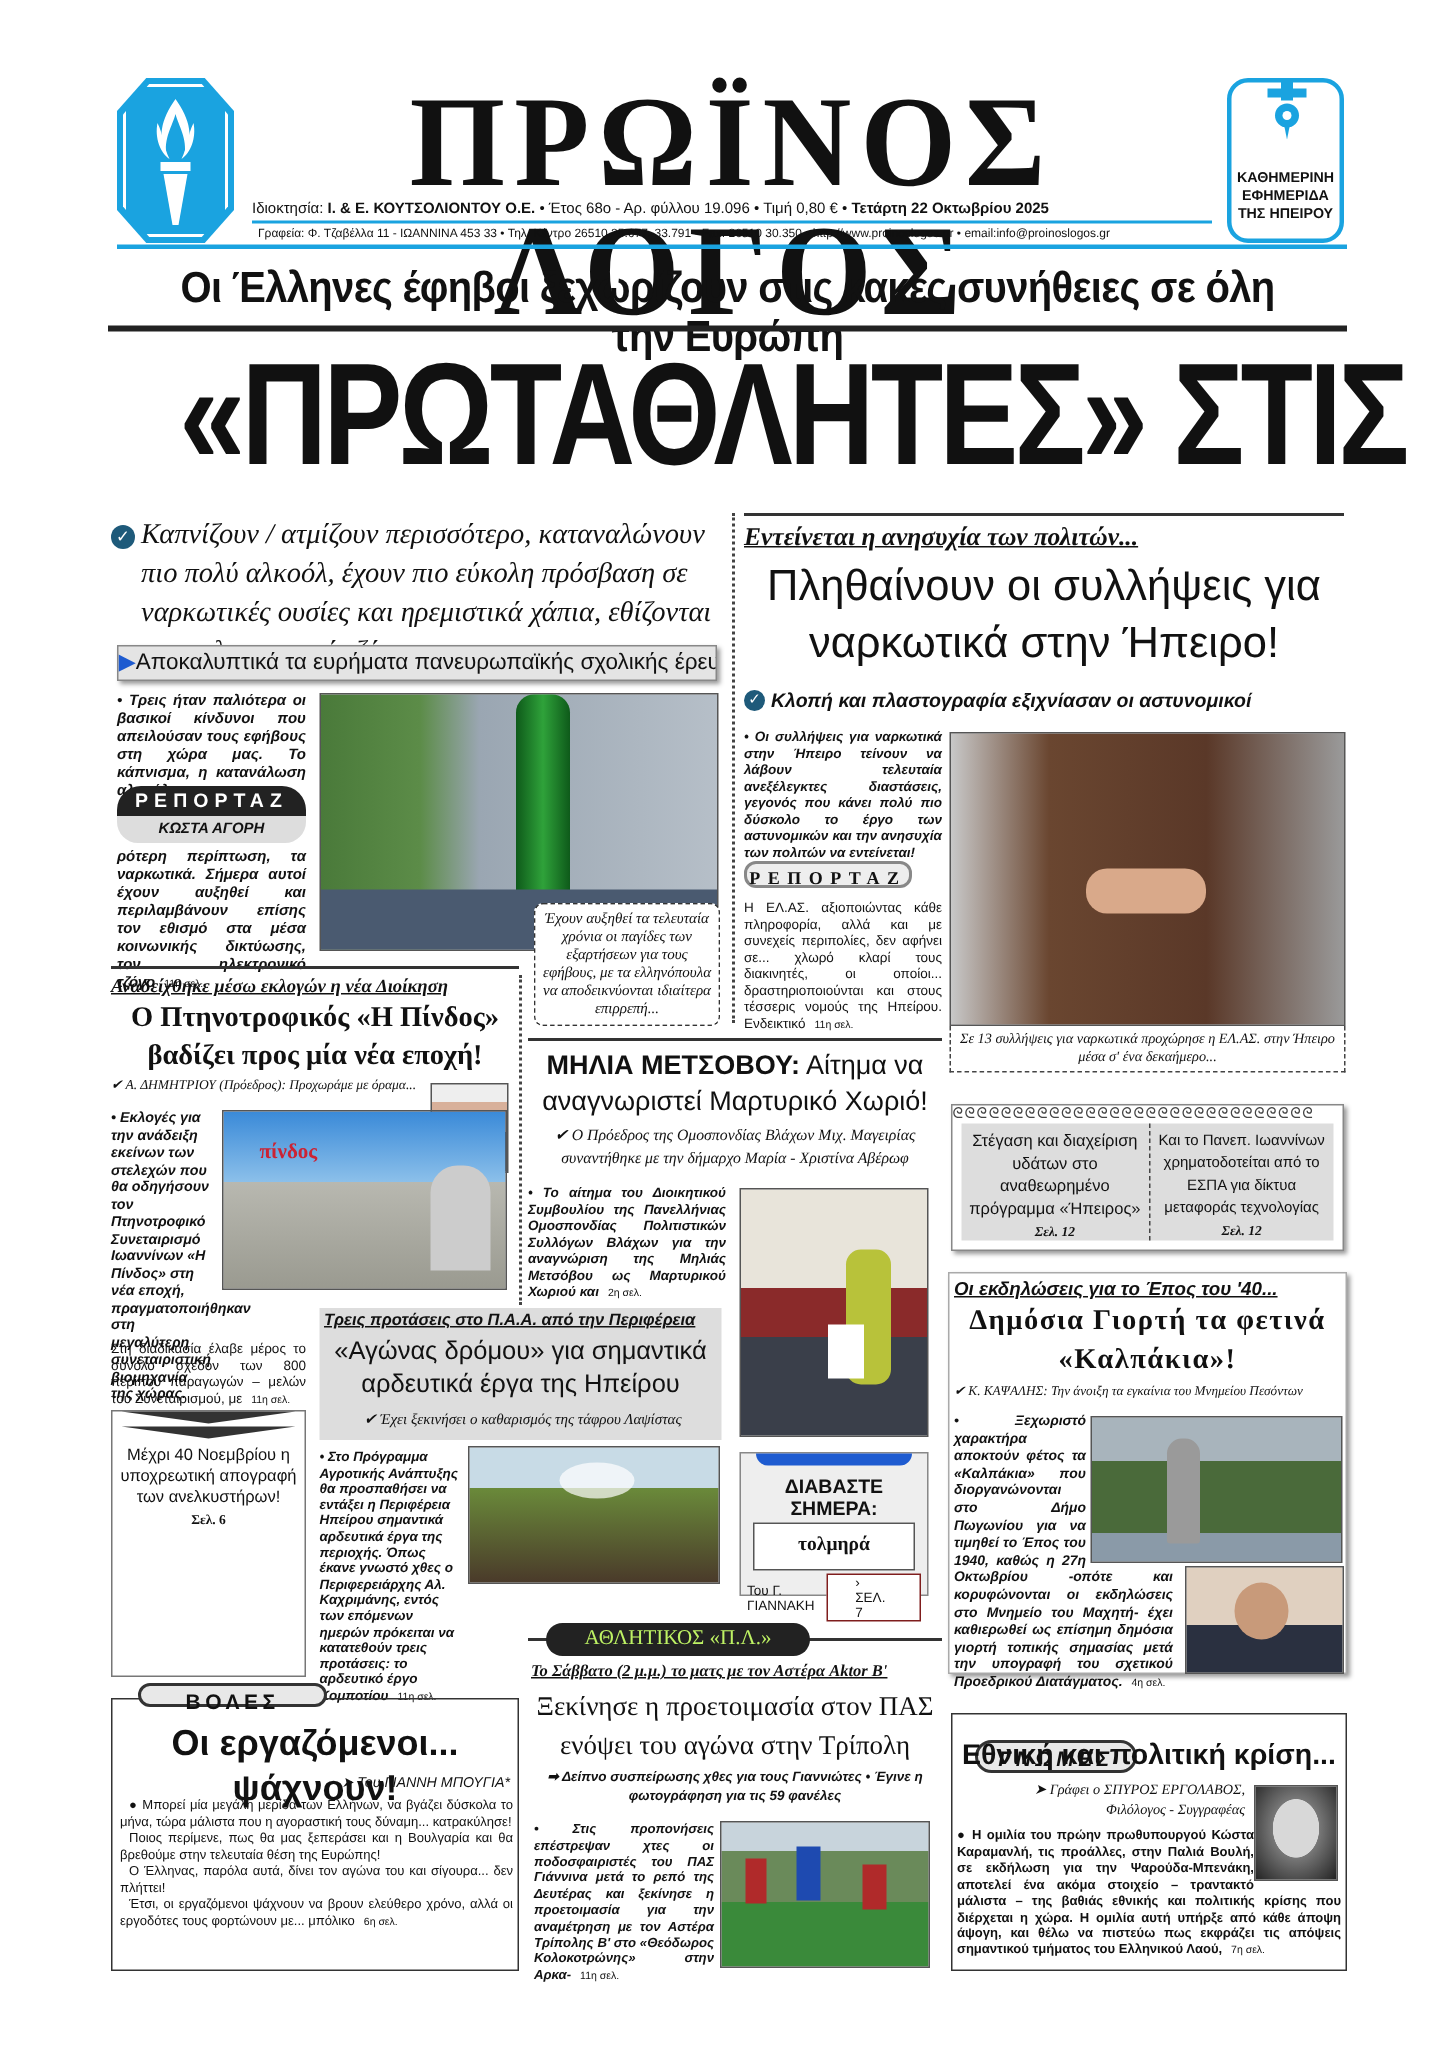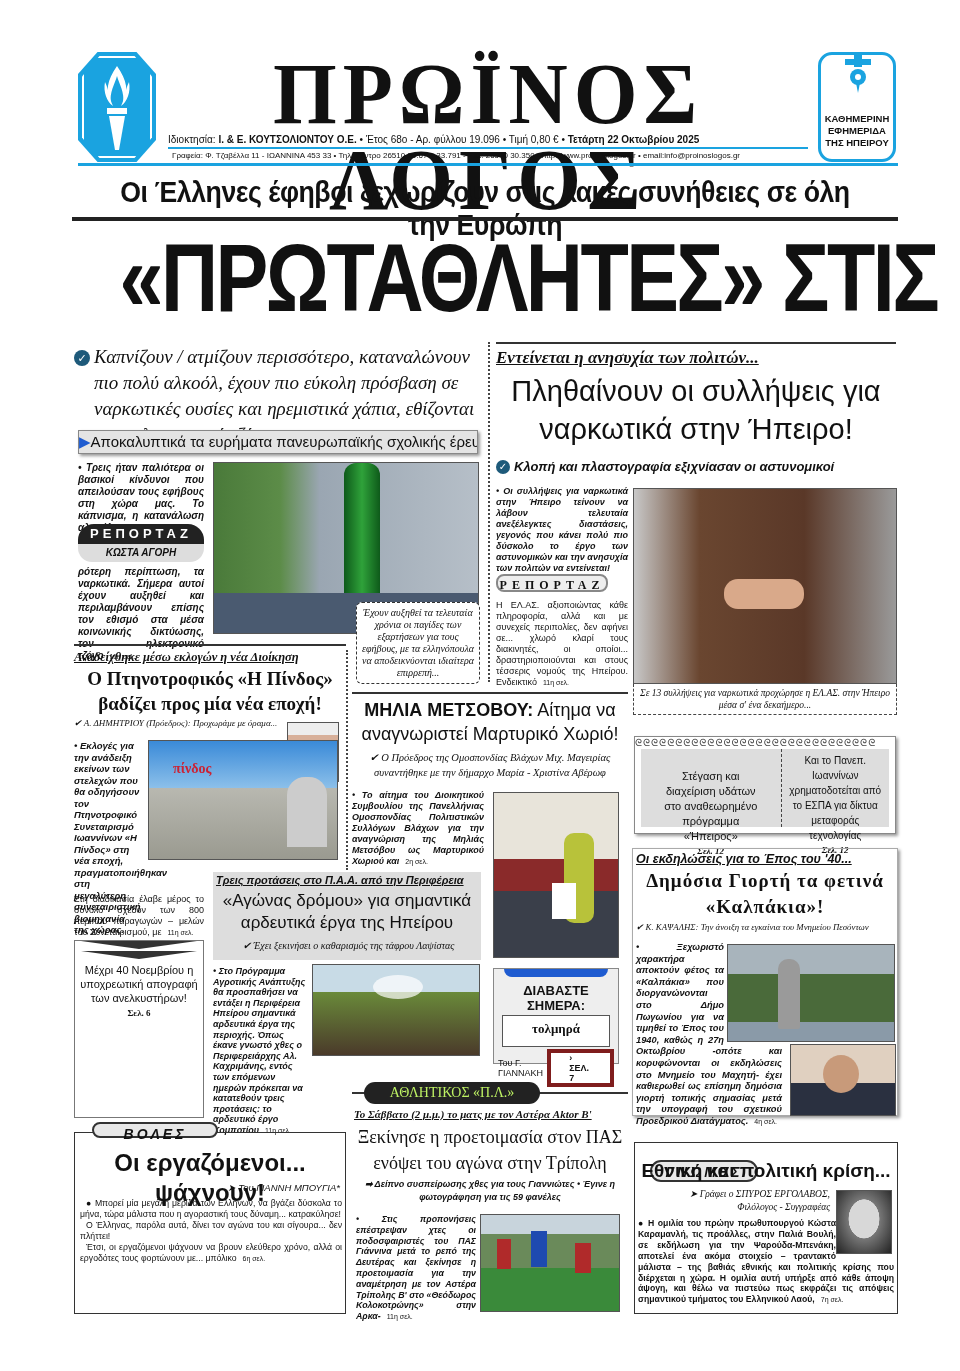--- a/index.html
+++ b/index.html
@@ -133,21 +133,21 @@
   <span>• Το αίτημα του Διοικητικού Συμβουλίου της Πανελλήνιας Ομοσπονδίας Πολιτιστικών Συλλόγων Βλάχων για την αναγνώριση της Μηλιάς Μετσόβου ως Μαρτυρικού Χωριού και</span><span class="pg">2η σελ.</span>
 </div>
 <div class="abs photo" style="left:493px;top:792px;width:126px;height:166px;background:linear-gradient(180deg,#e8e4da 0 40%,#8a2a2a 40% 60%,#3a3f4a 60%);">
   <div style="position:absolute;left:70px;top:40px;width:30px;height:90px;background:#b8c23a;border-radius:10px;"></div>
   <div style="position:absolute;left:58px;top:90px;width:24px;height:36px;background:#fff;"></div>
 </div>
 
 <div class="abs shade" style="left:634px;top:736px;width:262px;height:98px;border:1px solid #888;background:#fff;">
   <div style="height:12px;font-size:10px;letter-spacing:1px;color:#444;overflow:hidden;white-space:nowrap;">ᘓᘓᘓᘓᘓᘓᘓᘓᘓᘓᘓᘓᘓᘓᘓᘓᘓᘓᘓᘓᘓᘓᘓᘓᘓᘓᘓᘓᘓᘓ</div>
   <div style="display:flex;margin:0 6px;background:#ddd;height:78px;">
-    <div style="flex:1;text-align:center;padding:20px;font-size:11px;line-height:15px;border-right:1px dashed #444;">
+    <div style="flex:1;text-align:center;padding:5px;font-size:11px;line-height:15px;border-right:1px dashed #444;">
       <div class="cond">Στέγαση και διαχείριση υδάτων στο αναθεωρημένο πρόγραμμα «Ήπειρος»</div>
       <div class="serif it b" style="font-size:9px;">Σελ. 12</div>
     </div>
     <div style="flex:1;text-align:center;padding:4px;font-size:10px;line-height:15px;">
       <div class="cond">Και το Πανεπ. Ιωαννίνων χρηματοδοτείται από το ΕΣΠΑ για δίκτυα μεταφοράς τεχνολογίας</div>
       <div class="serif it b" style="font-size:9px;">Σελ. 12</div>
     </div>
   </div>
 </div>
 
@@ -170,21 +170,21 @@
     <div class="serif b" style="font-size:9px;margin-top:3px;">Σελ. 6</div>
   </div>
 </div>
 
 <div class="abs" style="left:493px;top:968px;width:126px;height:96px;border:1px solid #888;background:#eee;">
   <div style="height:8px;background:#1e5bd0;border-radius:0 0 60px 60px;margin:0 10px;"></div>
   <div class="cond b" style="text-align:center;font-size:13px;margin-top:6px;">ΔΙΑΒΑΣΤΕ ΣΗΜΕΡΑ:</div>
   <div style="margin:2px 8px;height:32px;background:#fff;border:1px solid #555;text-align:center;font-family:'Liberation Serif',serif;font-size:13px;font-weight:bold;line-height:26px;transform:rotate(0deg);">τολμηρά</div>
   <div style="display:flex;justify-content:space-between;align-items:center;padding:0 4px;font-size:9px;">
     <span>Του Γ. ΓΙΑΝΝΑΚΗ</span>
-    <span style="border:4px solid #7f1d1d;background:#fff;padding:0 18px;font-weight:bold;">› ΣΕΛ. 7</span>
+    <span style="border:1px solid #7f1d1d;background:#fff;padding:0 18px;font-weight:normal;">› ΣΕΛ. 7</span>
   </div>
 </div>
 
 <div class="abs shade" style="left:632px;top:848px;width:266px;height:268px;border:1px solid #aaa;"></div>
 <div class="abs kick" style="left:636px;top:852px;font-size:12.5px;">Οι εκδηλώσεις για το Έπος του '40...</div>
 <div class="abs serif b" style="left:636px;top:868px;width:258px;text-align:center;font-size:19px;line-height:26px;letter-spacing:1px;">Δημόσια Γιορτή τα φετινά «Καλπάκια»!</div>
 <div class="abs serif it" style="left:636px;top:922px;width:260px;font-size:8.8px;white-space:nowrap;overflow:hidden;">✔ Κ. ΚΑΨΑΛΗΣ: Την άνοιξη τα εγκαίνια του Μνημείου Πεσόντων</div>
 <div class="abs txt" style="left:636px;top:942px;width:260px;font-size:9.3px;line-height:11.6px;">
   <div style="float:right;width:168px;height:100px;margin-left:4px;"></div>
   <div style="float:right;clear:right;width:110px;height:120px;margin-left:4px;"></div>
@@ -205,25 +205,26 @@
 <div class="abs txt" style="left:356px;top:1214px;width:120px;font-size:8.8px;line-height:10.8px;">
   <span>• Στις προπονήσεις επέστρεψαν χτες οι ποδοσφαιριστές του ΠΑΣ Γιάννινα μετά το ρεπό της Δευτέρας και ξεκίνησε η προετοιμασία για την αναμέτρηση με τον Αστέρα Τρίπολης Β' στο «Θεόδωρος Κολοκοτρώνης» στην Αρκα-</span><span class="pg">11η σελ.</span>
 </div>
 <div class="abs photo" style="left:480px;top:1214px;width:140px;height:98px;background:linear-gradient(180deg,#c8d4dc 0 20%,#6a8a5a 20% 55%,#3a8a3a 55%);">
   <div style="position:absolute;left:16px;top:24px;width:14px;height:30px;background:#b02a2a;"></div>
   <div style="position:absolute;left:50px;top:16px;width:16px;height:36px;background:#1e4ab0;"></div>
   <div style="position:absolute;left:94px;top:28px;width:16px;height:30px;background:#b02a2a;"></div>
 </div>
 
 <div class="abs boxb" style="left:74px;top:1132px;width:272px;height:182px;"></div>
-<div class="abs" style="left:92px;top:1122px;width:126px;height:16px;line-height:20px;background:#e8e8e8;border:2px solid #333;border-radius:12px;text-align:center;font-size:14px;font-style:italic;font-weight:bold;letter-spacing:3px;">ΒΟΛΕΣ</div>
+<div class="abs" style="left:92px;top:1122px;width:126px;height:16px;line-height:20px;background:#e8e8e8;border:2px solid #333;border-radius:12px;text-align:center;font-size:14px;font-weight:bold;letter-spacing:3px;">ΒΟΛΕΣ</div>
 <div class="abs cond b" style="left:78px;top:1148px;width:264px;text-align:center;font-size:24px;line-height:30px;">Οι εργαζόμενοι... ψάχνουν!</div>
 <div class="abs it" style="left:78px;top:1182px;width:262px;text-align:right;font-size:9.5px;">➤ Του ΓΙΑΝΝΗ ΜΠΟΥΓΙΑ*</div>
 <div class="abs txtn" style="left:80px;top:1198px;width:262px;font-size:8.7px;line-height:11px;">
   <div style="text-indent:6px;">● Μπορεί μία μεγάλη μερίδα των Ελλήνων, να βγάζει δύσκολα το μήνα, τώρα μάλιστα που η αγοραστική τους δύναμη... κατρακύλησε!</div>
+  <div style="text-indent:6px;">Ποιος περίμενε, πως θα μας ξεπεράσει και η Βουλγαρία και θα βρεθούμε στην τελευταία θέση της Ευρώπης!</div>
   <div style="text-indent:6px;">Ο Έλληνας, παρόλα αυτά, δίνει τον αγώνα του και σίγουρα... δεν πλήττει!</div>
   <div style="text-indent:6px;"><span>Έτσι, οι εργαζόμενοι ψάχνουν να βρουν ελεύθερο χρόνο, αλλά οι εργοδότες τους φορτώνουν με... μπόλικο</span><span class="pg">6η σελ.</span></div>
 </div>
 
 <div class="abs boxb" style="left:634px;top:1142px;width:264px;height:172px;"></div>
 <div class="abs" style="left:650px;top:1132px;width:108px;height:22px;line-height:20px;background:#e8e8e8;border:2px solid #333;border-radius:12px;text-align:center;font-size:14px;font-style:italic;font-weight:bold;letter-spacing:3px;margin-top:28px;">ΓΝΩΜΕΣ</div>
 <div class="abs cond b" style="left:638px;top:1158px;width:256px;text-align:center;font-size:19px;line-height:26px;">Εθνική και πολιτική κρίση...</div>
 <div class="abs serif it" style="left:638px;top:1188px;width:192px;text-align:right;font-size:9.5px;line-height:13px;">
   <div>➤ Γράφει ο ΣΠΥΡΟΣ ΕΡΓΟΛΑΒΟΣ,</div>
   <div>Φιλόλογος - Συγγραφέας</div>

